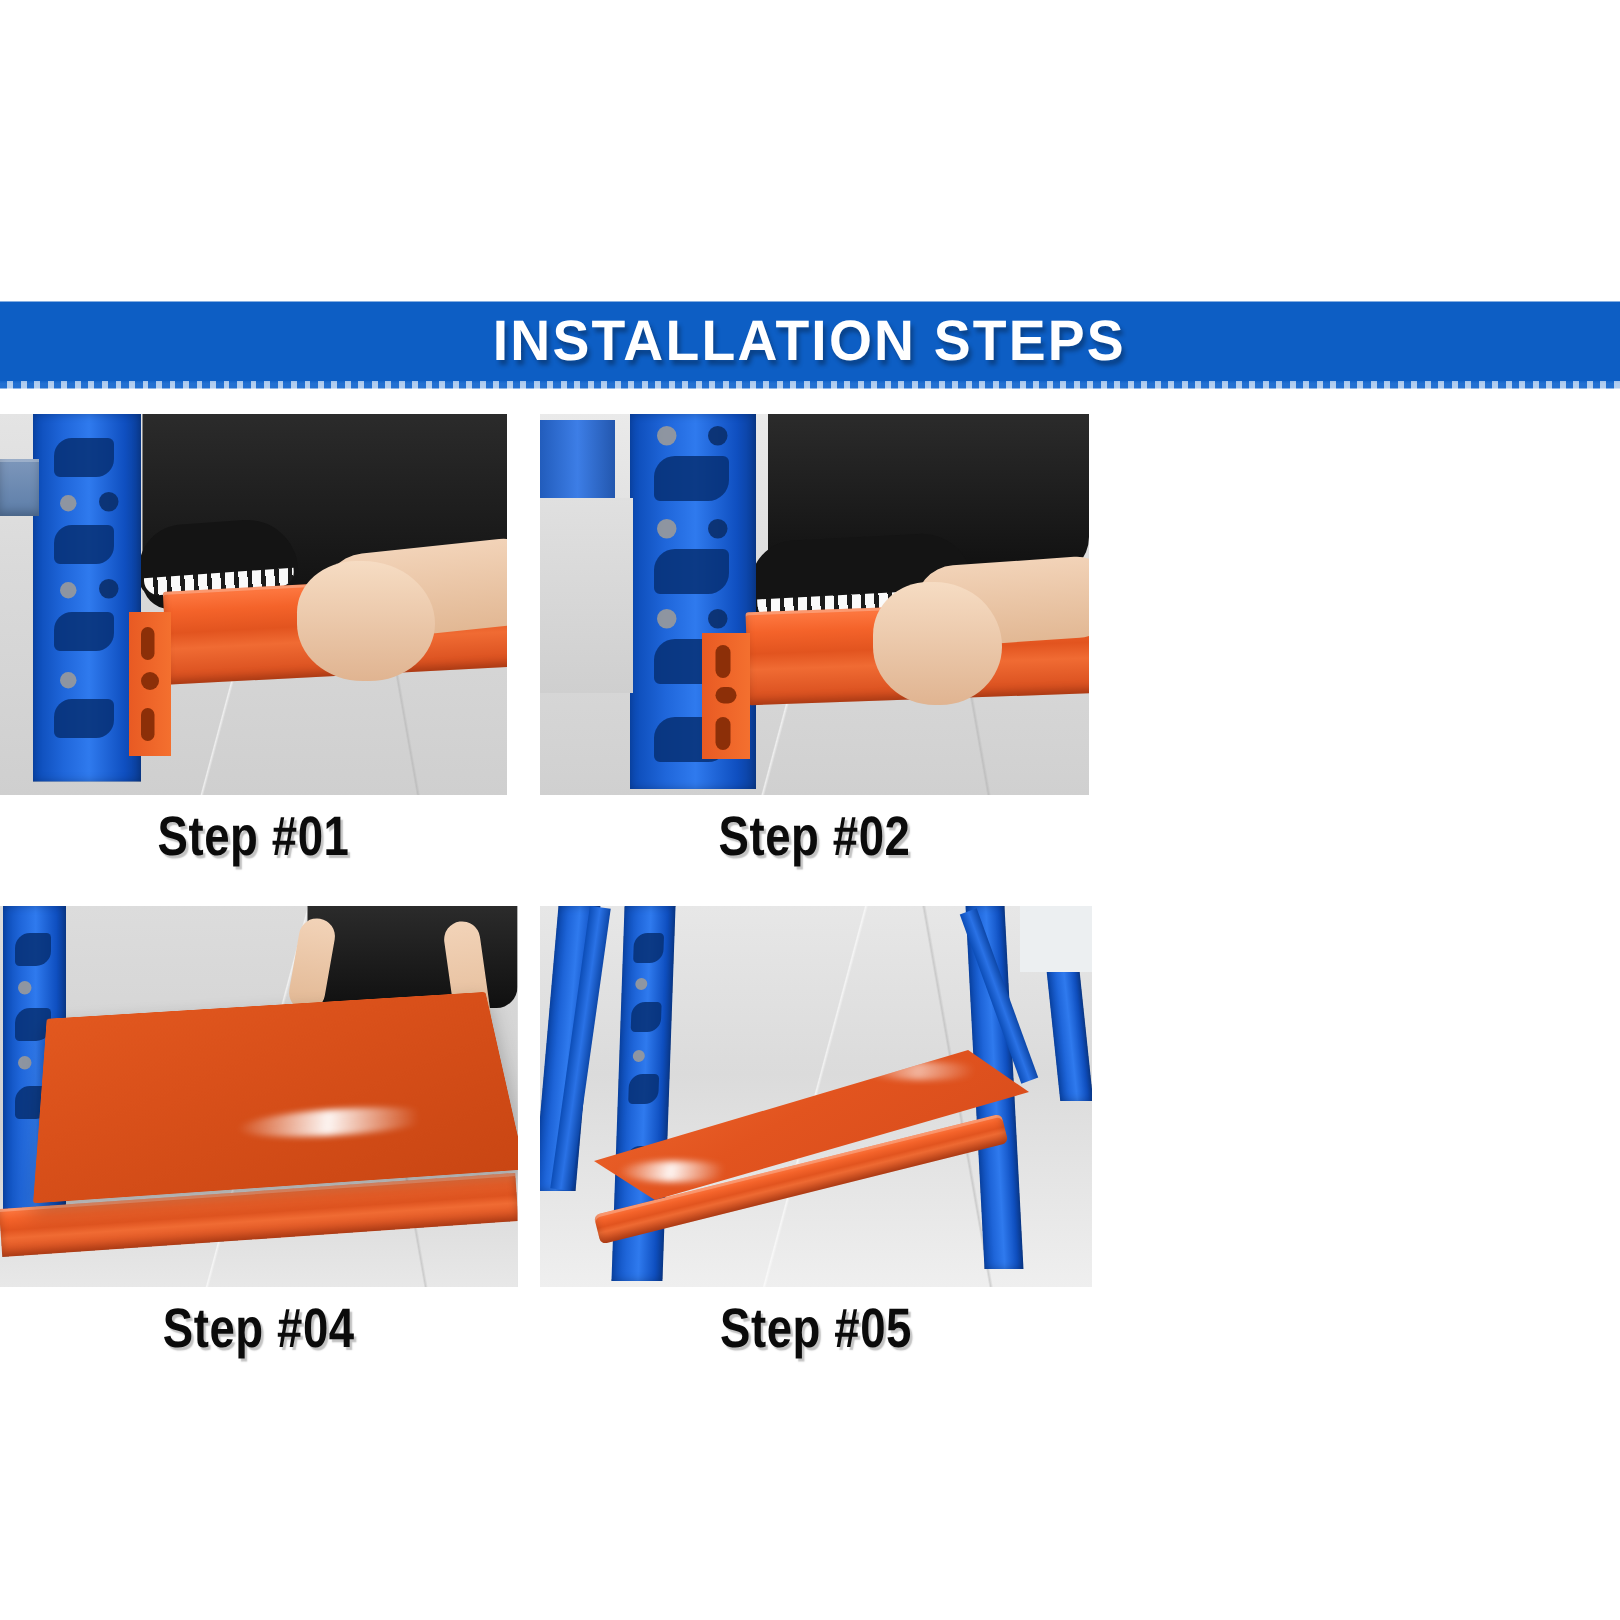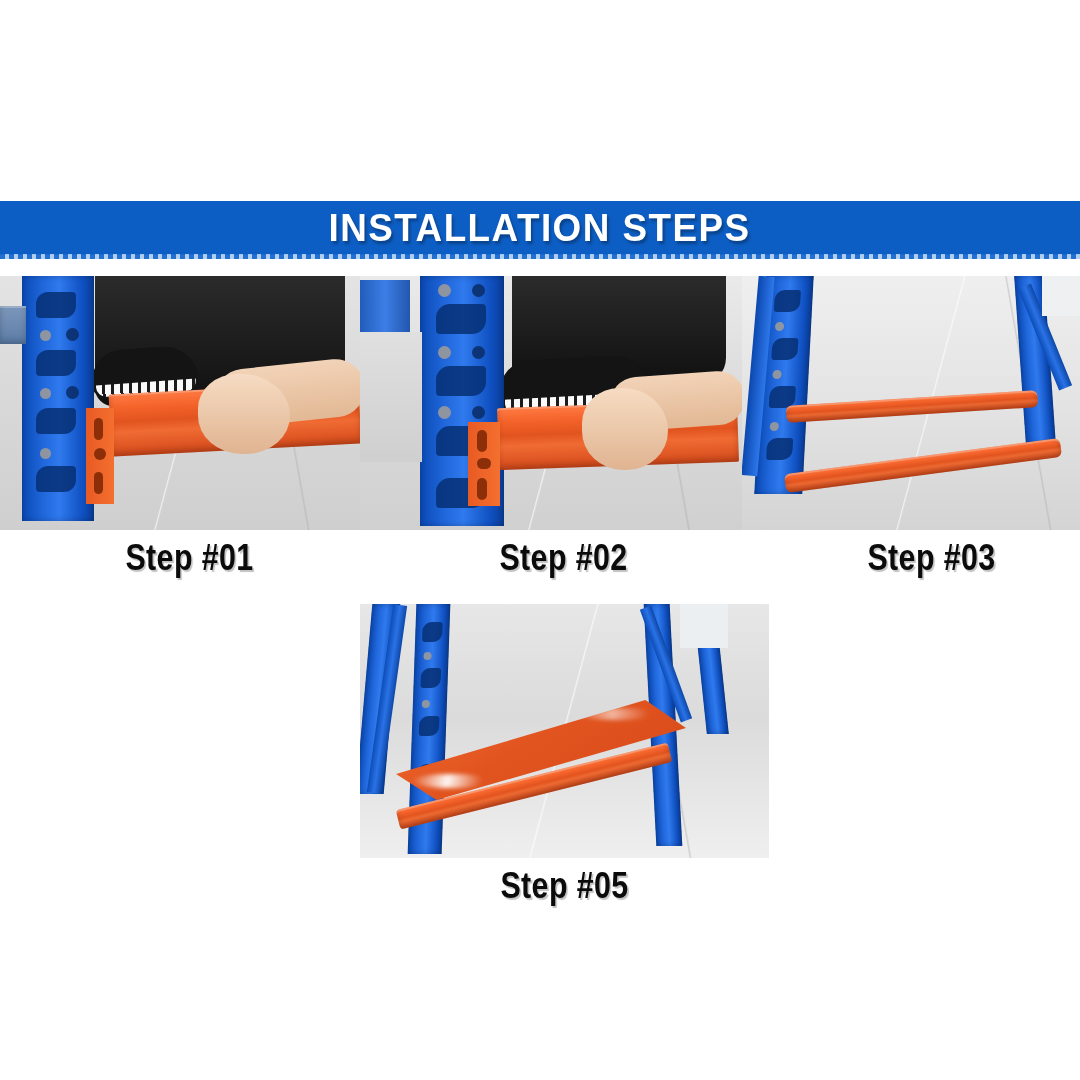--- a/index.html
+++ b/index.html
@@ -55,21 +55,20 @@
   
   .grid {
     position: absolute;
     left: 0;
     top: 0;
     width: 1080px;
     height: 1080px;
   }
   .cell {
     position: absolute;
-    padding-left: 41px;
   }
   .photo {
     position: absolute;
     left: 0;
     top: 0;
     width: 100%;
     height: 100%;
     overflow: hidden;
     background: #c9cbcc;
   }
@@ -264,43 +263,42 @@
         <i style="left:9px; top:8px; width:10px; height:22px;"></i>
         <i style="left:9px; top:36px; width:14px; height:11px;"></i>
         <i style="left:9px; top:56px; width:10px; height:22px;"></i>
       </div>
       <div class="arm" style="left:250px; top:98px; width:135px; height:54px; transform:rotate(-4deg);"></div>
       <div class="hand" style="left:222px; top:112px; width:86px; height:82px;"></div>
     </div>
     <div class="caption" style="top:261px;">Step #02</div>
   </div>
 
-  <div class="cell" style="left:742px; top:276px; width:338px; height:254px;">
+
+  <div class="cell" style="left:0px; top:604px; width:345px; height:254px;">
     <div class="photo">
-      <div class="floor" style="background:linear-gradient(#efefef 0%,#e3e3e3 52%,#d4d4d4 100%);"></div>
+      <div class="floor" style="background:linear-gradient(#dcdcdc 0%,#d0d0d0 58%,#e8e8e8 100%);"></div>
       <div class="tile-lines"></div>
-      <div class="upright" style="left:18px; top:0px; width:48px; height:218px; transform:skewX(-3deg);">
-        <div class="slot" style="left:10px; top:14px; width:26px; height:22px; border-radius:10px 3px 10px 3px;"></div>
-        <div class="hole" style="left:12px; top:46px; width:9px; height:9px;"></div>
-        <div class="slot" style="left:10px; top:62px; width:26px; height:22px; border-radius:10px 3px 10px 3px;"></div>
-        <div class="hole" style="left:12px; top:94px; width:9px; height:9px;"></div>
-        <div class="slot" style="left:10px; top:110px; width:26px; height:22px; border-radius:10px 3px 10px 3px;"></div>
-        <div class="hole" style="left:12px; top:146px; width:9px; height:9px;"></div>
-        <div class="slot" style="left:10px; top:162px; width:26px; height:22px; border-radius:10px 3px 10px 3px;"></div>
-      </div>
-      <div class="brace" style="left:8px; top:0px; width:16px; height:200px; transform:rotate(5deg); background:linear-gradient(90deg,#0b47ae,#2e78ec);"></div>
-      <div class="upright" style="left:278px; top:0px; width:30px; height:168px; transform:skewX(4deg);"></div>
-      <div class="brace" style="left:296px; top:6px; width:14px; height:110px; transform:rotate(-22deg);"></div>
-      <div class="wall" style="left:300px; top:0; width:38px; height:40px; background:#eef0f1;"></div>
-      <div class="beam" style="left:44px; top:122px; width:252px; height:17px; transform:rotate(-3.6deg); border-radius:6px;"></div>
-      <div class="beam" style="left:42px; top:180px; width:278px; height:19px; transform:rotate(-7.5deg); border-radius:6px;"></div>
+      <div class="person" style="left:205px; top:0px; width:140px; height:68px; border-radius:0 0 14px 8px;"></div>
+      <div class="arm" style="left:196px; top:8px; width:24px; height:62px; transform:rotate(10deg);"></div>
+      <div class="arm" style="left:300px; top:10px; width:24px; height:80px; transform:rotate(-8deg);"></div>
+      <div class="upright" style="left:2px; top:0px; width:42px; height:212px;">
+        <div class="slot" style="left:8px; top:18px; width:24px; height:22px; border-radius:10px 3px 10px 3px;"></div>
+        <div class="hole" style="left:10px; top:50px; width:9px; height:9px;"></div>
+        <div class="slot" style="left:8px; top:68px; width:24px; height:22px; border-radius:10px 3px 10px 3px;"></div>
+        <div class="hole" style="left:10px; top:100px; width:9px; height:9px;"></div>
+        <div class="slot" style="left:8px; top:120px; width:24px; height:22px; border-radius:10px 3px 10px 3px;"></div>
+      </div>
+      <div class="beam" style="left:0px; top:190px; width:345px; height:32px; transform:rotate(-4deg);"></div>
+      <div class="panel-board" style="left:28px; top:58px; width:310px; height:130px; transform: perspective(420px) rotateX(22deg) rotate(-4deg); border-radius:2px;">
+        <div class="gloss" style="left:42%; top:62%; width:42%; height:14%;"></div>
+      </div>
     </div>
-    <div class="caption" style="top:261px;">Step #03</div>
+    <div class="caption" style="top:261px;">Step #04</div>
   </div>
-
 
   <div class="cell" style="left:360px; top:604px; width:368px; height:254px;">
     <div class="photo">
       <div class="floor" style="background:linear-gradient(#e7e7e7 0%,#dbdbdb 44%,#efefef 100%);"></div>
       <div class="tile-lines"></div>
       <div class="upright" style="left:52px; top:0px; width:34px; height:250px; transform:skewX(-2deg);">
         <div class="slot" style="left:7px; top:18px; width:20px; height:20px; border-radius:9px 3px 9px 3px;"></div>
         <div class="hole" style="left:9px; top:48px; width:8px; height:8px;"></div>
         <div class="slot" style="left:7px; top:64px; width:20px; height:20px; border-radius:9px 3px 9px 3px;"></div>
         <div class="hole" style="left:9px; top:96px; width:8px; height:8px;"></div>

